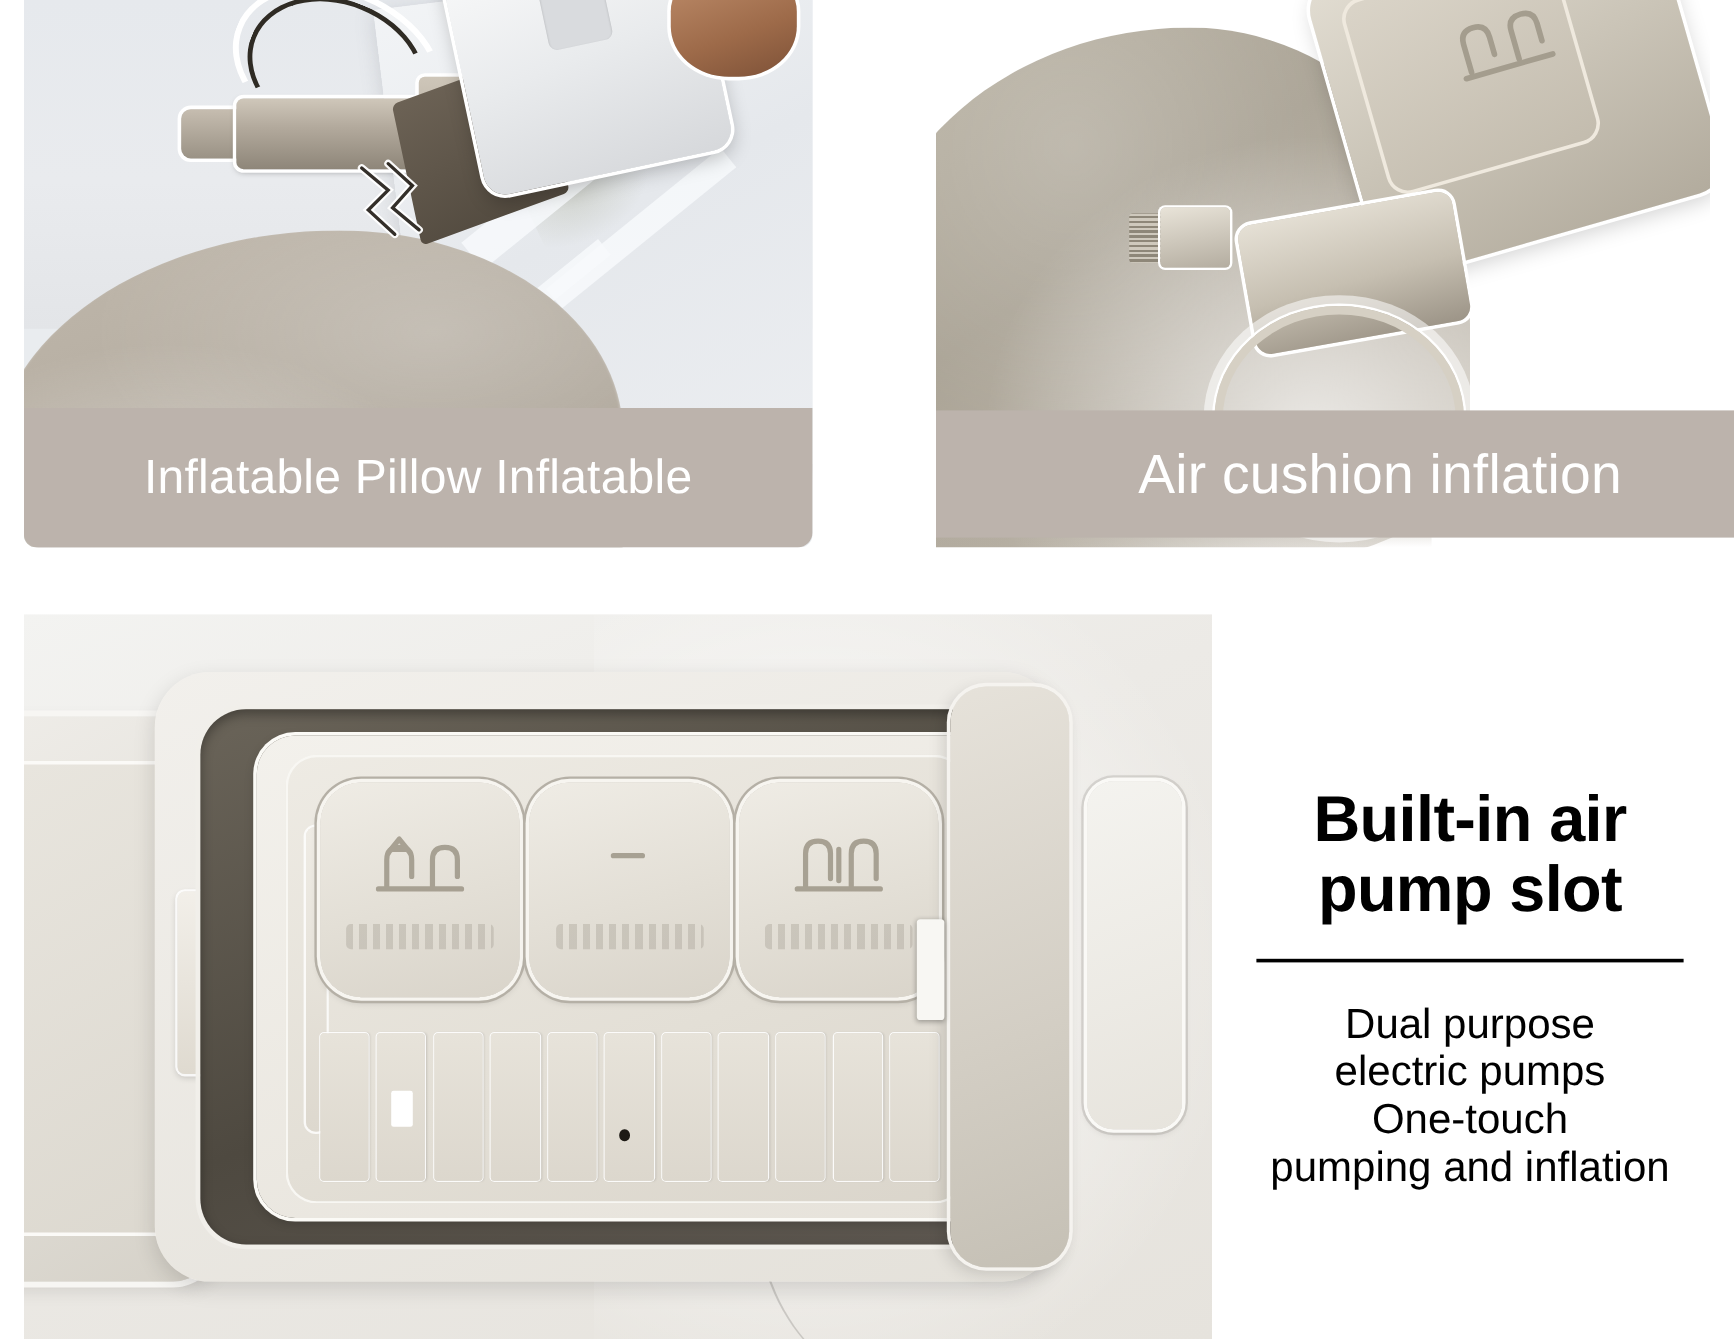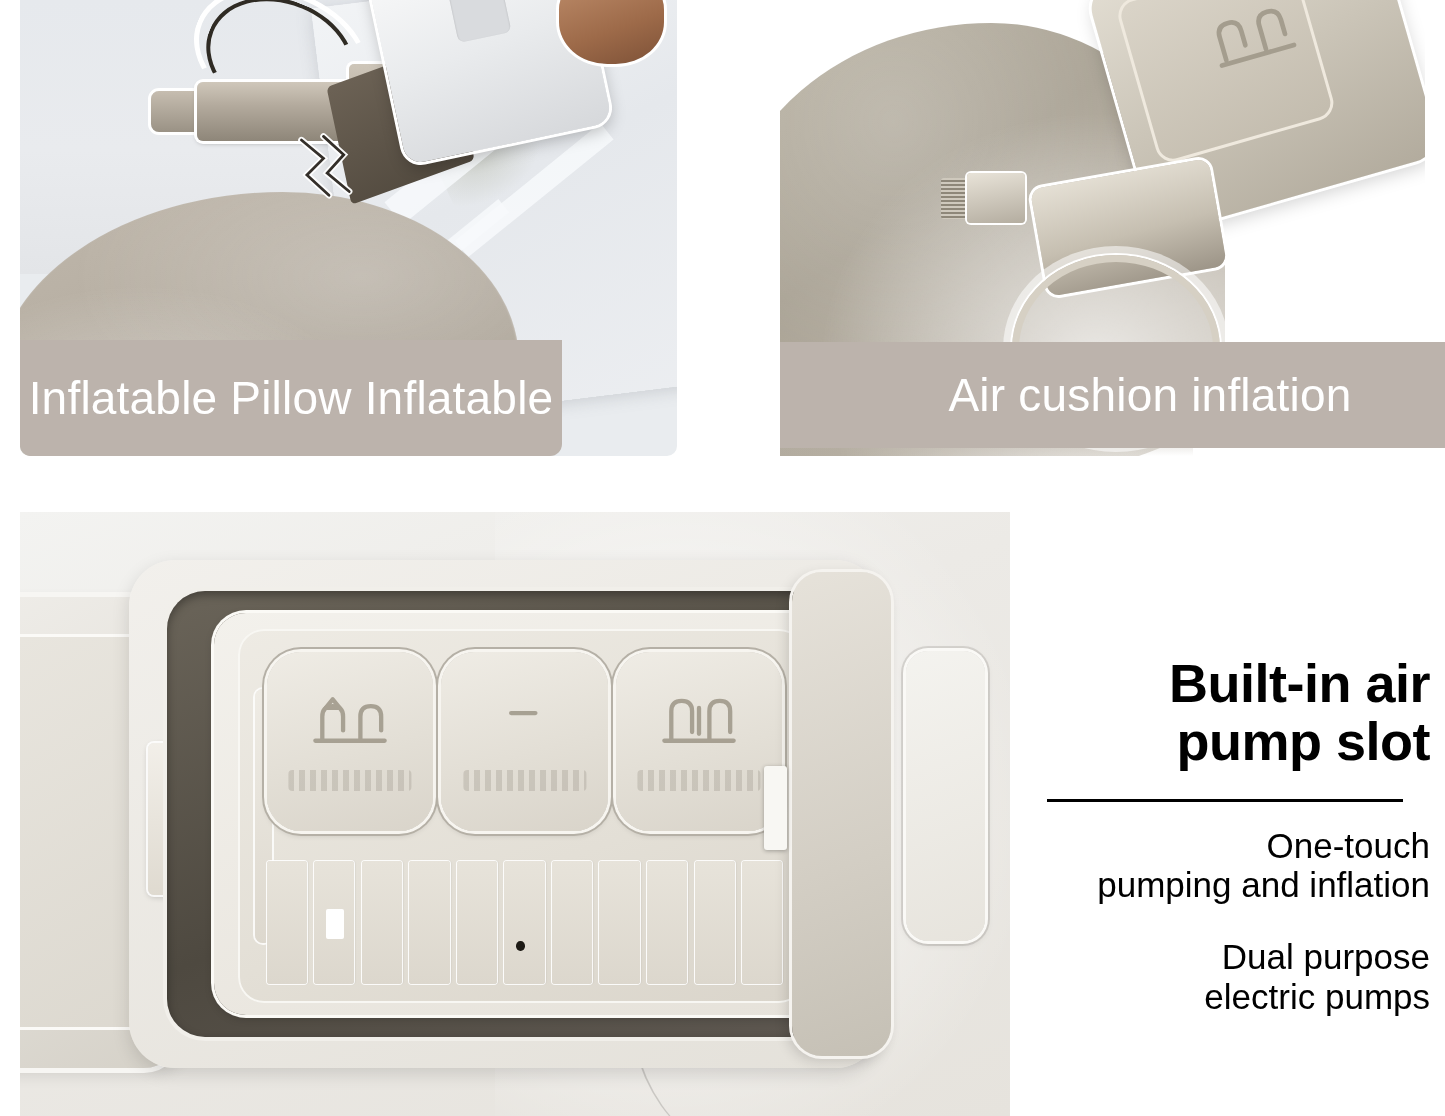--- a/index.html
+++ b/index.html
@@ -260,25 +260,25 @@
     align-items: center;
     justify-content: center;
     background: #bcb3ac;
     color: #ffffff;
     letter-spacing: .2px;
     white-space: nowrap;
   }
   #caption-pillow {
     left: 20px;
     top: 340px;
-    width: 542px;
+    width: 657px;
     height: 116px;
     border-bottom-left-radius: 12px;
     border-bottom-right-radius: 12px;
-    font-size: 46px;
+    font-size: 40px;
   }
   #caption-cushion {
     left: 780px;
     top: 342px;
     width: 740px;
     height: 106px;
     font-size: 46px;
   }
 
   
@@ -460,21 +460,21 @@
     border-radius: 3px;
     box-shadow: 0 1px 4px rgba(0,0,0,.3);
   }
 
   
   #text-column {
     position: absolute;
     left: 1020px;
     top: 655px;
     width: 410px;
-    text-align: right;
+    text-align: center;
     color: #000000;
   }
   #heading {
     font-size: 54px;
     font-weight: bold;
     line-height: 1.07;
     letter-spacing: -0.5px;
     margin: 0;
     white-space: pre-line;
   }
@@ -630,17 +630,17 @@
 
   <div class="sl-right-grip"></div>
   <div class="sl-right-latch"></div>
   <div class="sl-right-panel"></div>
 </div>
 
 <div id="text-column">
   <h1 id="heading">Built-in air
 pump slot</h1>
   <div id="divider"></div>
+  <p class="sub" id="sub-2">Dual purpose
+electric pumps</p>
   <p class="sub" id="sub-1">One-touch
 pumping and inflation</p>
-  <p class="sub" id="sub-2">Dual purpose
-electric pumps</p>
 </div>
 
 </body></html>

